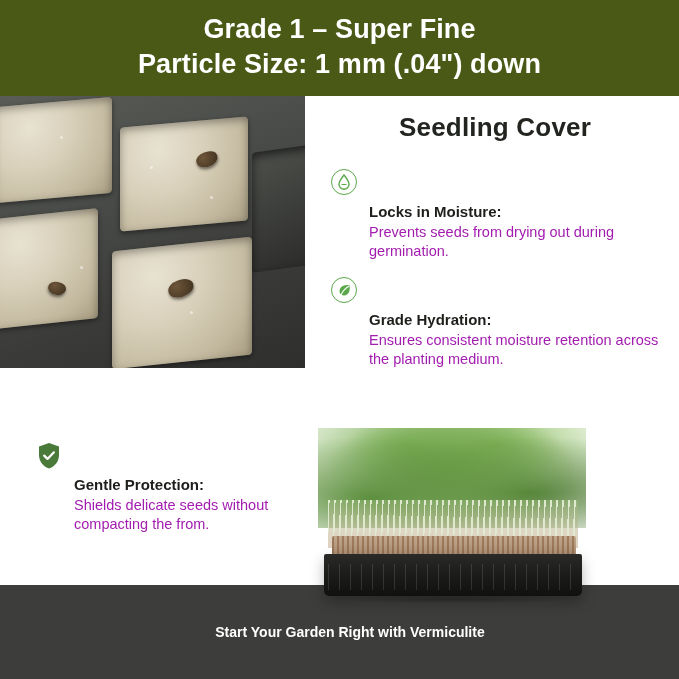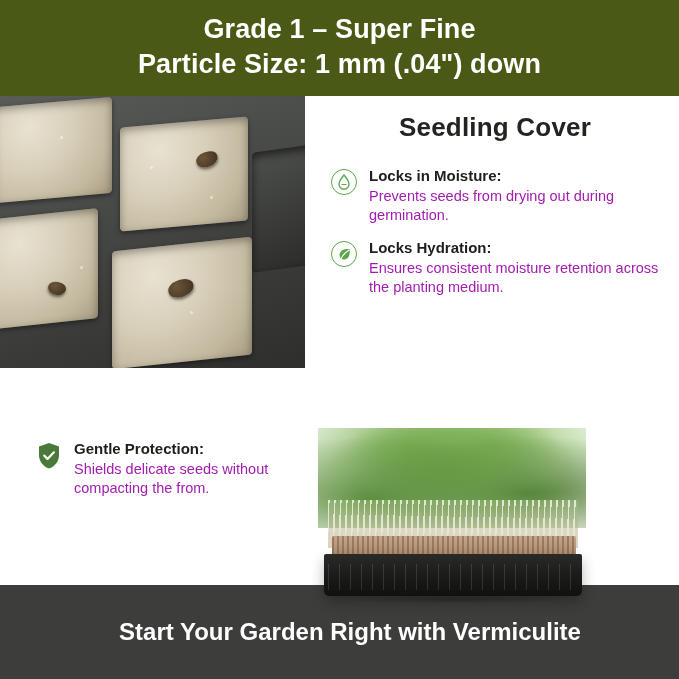--- a/index.html
+++ b/index.html
@@ -110,21 +110,21 @@
   .feature-icon {
     flex: 0 0 auto;
     width: 26px; height: 26px;
     border-radius: 50%;
     background: #ffffff;
     border: 1.6px solid #5aa84a;
     display: flex; align-items: center; justify-content: center;
     margin-top: 2px;
   }
   .feature-icon svg { display: block; }
-  .feature-text { flex: 1; }
+  .feature-text { flex: 1; margin-top: 36px; }
   .feature-title {
     font-size: 15px;
     font-weight: bold;
     color: #1d1f1b;
     line-height: 1.25;
   }
   .feature-desc {
     font-size: 14.5px;
     color: #a21caf;
     line-height: 1.32;
@@ -215,21 +215,21 @@
     color: #ffffff;
     text-align: center;
     padding: 18px 30px;
     height: 94px;
     display: flex;
     flex-direction: column;
     justify-content: center;
     align-items: center;
   }
   .footer-line {
-    font-size: 24px;
+    font-size: 14px;
     font-weight: bold;
     line-height: 1.3;
     margin-left: 21px;
   }
 </style>
 </head>
 <body>
 
 <div class="page">
 
@@ -275,21 +275,21 @@
       </div>
 
       <div class="feature">
         <span class="feature-icon">
           <svg width="15" height="15" viewBox="0 0 15 15">
             <path d="M12.5 2.2 C6 1.2 2 4.5 2.6 9 C3.1 12.5 7.6 13.6 10.4 11.2 C12.8 9.1 13.1 5.4 12.5 2.2 Z" fill="#5aa84a"></path>
             <path d="M11.8 3.2 C8.5 5.2 5.6 8.2 3.8 12.2" stroke="#ffffff" stroke-width="1.1" fill="none" stroke-linecap="round"></path>
           </svg>
         </span>
         <div class="feature-text">
-          <div class="feature-title">Locks Hydration:</div>
+          <div class="feature-title">Grade Hydration:</div>
           <div class="feature-desc">Ensures consistent moisture retention across the planting medium.</div>
         </div>
       </div>
     </div>
   </div>
 
   <div class="bottom-section">
     <div class="bottom-left">
       <div class="feature">
         <span class="shield-icon">

